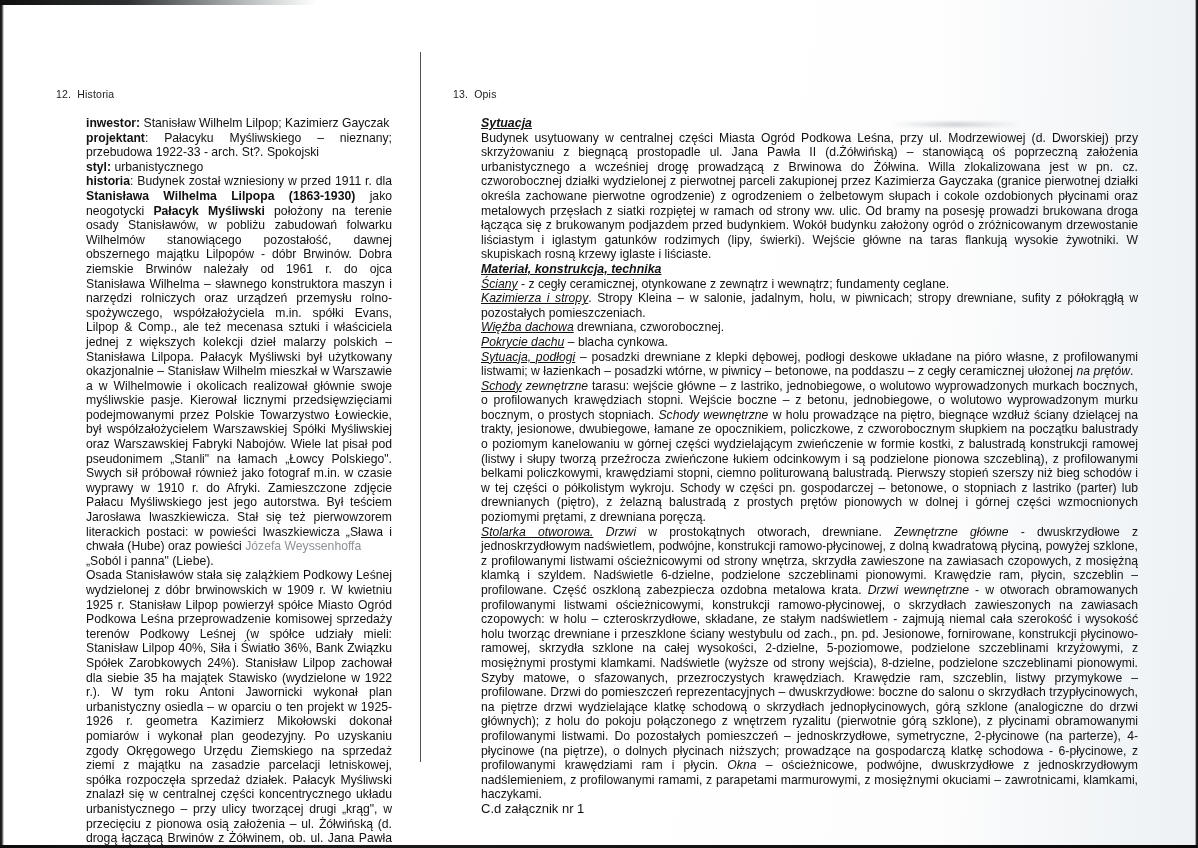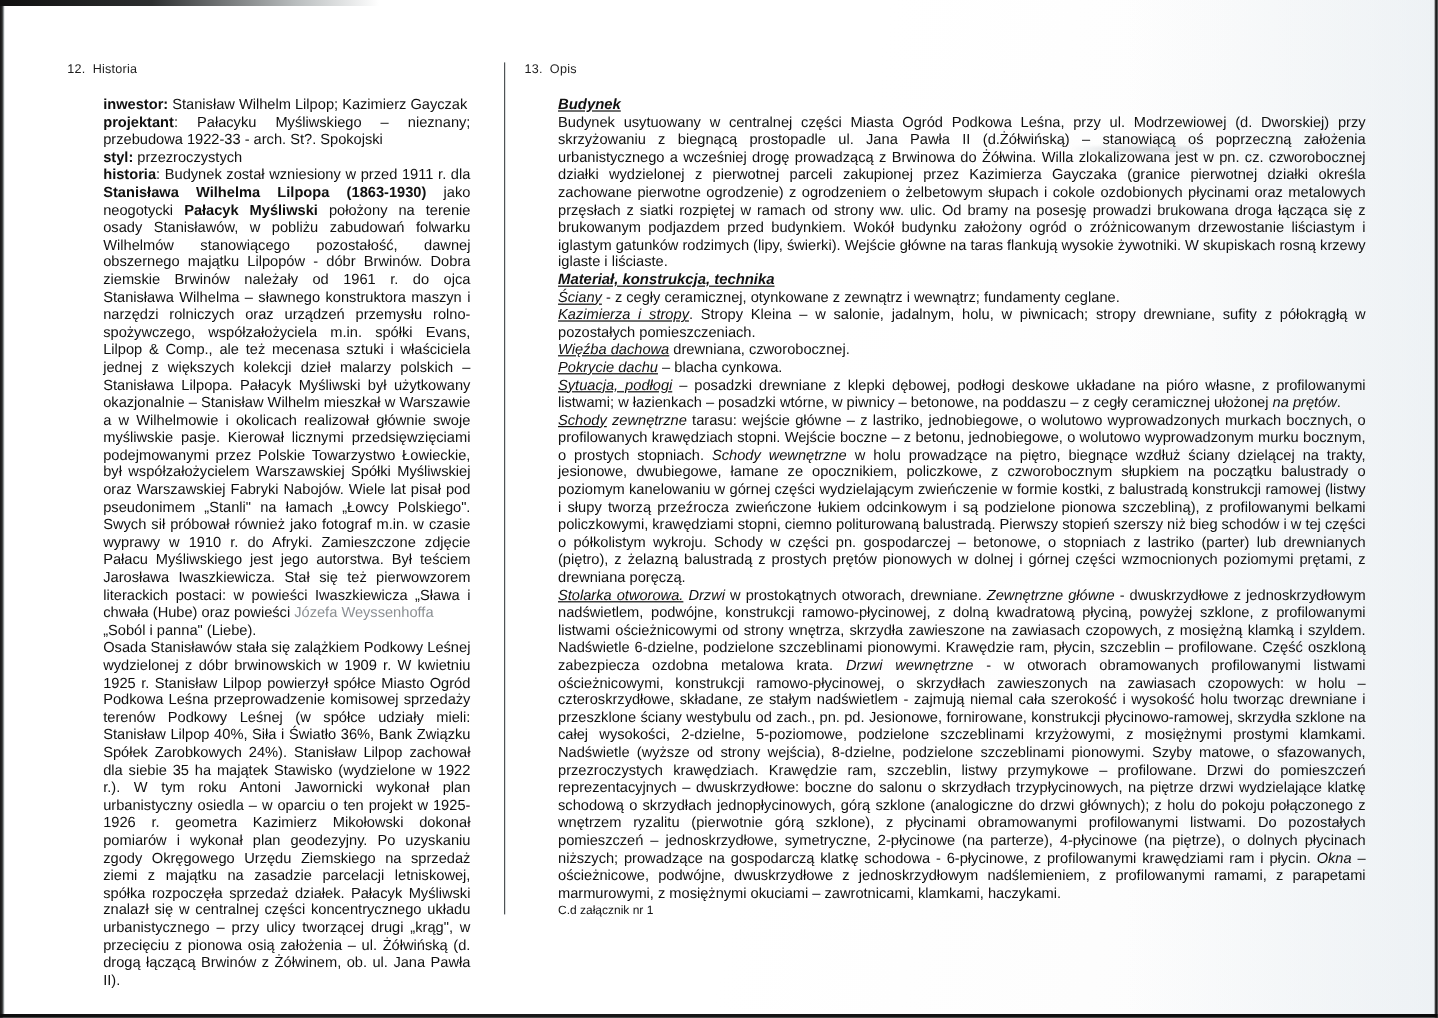--- a/index.html
+++ b/index.html
@@ -72,30 +72,31 @@
     top: 0;
   }
   #col-historia {
     left: 0;
     width: 352px;
   }
   #col-opis {
     left: 364px;
     width: 734px;
     border-left: 1.6px solid #4e5356;
-    padding-left: 16px;
+    padding-left: 32px;
     height: 710px;
     box-sizing: border-box;
   }
 
   .field-no {
     font-size: 10.5px;
     color: #1c1c1c;
     letter-spacing: 0.2px;
     margin-bottom: 4px;
+    margin-top: 36px;
   }
   .field-no .num { margin-right: 6px; }
 
   .body-text {
     font-size: 12.2px;
     line-height: 14.6px;
     color: #111111;
     text-align: justify;
     text-justify: inter-word;
     margin: 16px;
@@ -119,21 +120,21 @@
     color: #8c9094;
   }
   .cd-note {
     font-size: 12.2px;
     color: #111111;
     text-align: right;
     padding-right: 18px;
     margin-top: 2px;
   }
   .cd-note-left {
-    font-size: 10px;
+    font-size: 13px;
     color: #111111;
     text-align: left;
     margin-top: 0px;
   }
   .smudge {
     position: absolute;
     left: 470px;
     top: 70px;
     width: 130px;
     height: 5px;
@@ -157,40 +158,40 @@
 
     <div class="col" id="col-historia">
 
       <div class="field-no">
         <span class="num">12.</span><span>Historia</span>
       </div>
 
       <div class="body-text">
         <span class="b">inwestor:</span><span> Stanisław Wilhelm Lilpop; Kazimierz Gayczak</span><br>
         <span class="b">projektant</span><span>: Pałacyku Myśliwskiego – nieznany; przebudowa 1922-33 - arch. St?. Spokojski</span><br>
-        <span class="b">styl:</span><span> przezroczystych</span><br>
+        <span class="b">styl:</span><span> urbanistycznego</span><br>
         <span class="b">historia</span><span>: Budynek został wzniesiony w przed 1911 r. dla </span><span class="b">Stanisława Wilhelma Lilpopa (1863-1930)</span><span> jako neogotycki </span><span class="b">Pałacyk Myśliwski</span><span> położony na terenie osady Stanisławów, w pobliżu zabudowań folwarku Wilhelmów stanowiącego pozostałość, dawnej obszernego majątku Lilpopów - dóbr Brwinów. Dobra ziemskie Brwinów należały od 1961 r. do ojca Stanisława Wilhelma – sławnego konstruktora maszyn i narzędzi rolniczych oraz urządzeń przemysłu rolno-spożywczego, współzałożyciela m.in. spółki Evans, Lilpop &amp; Comp., ale też mecenasa sztuki i właściciela jednej z większych kolekcji dzieł malarzy polskich – Stanisława Lilpopa. Pałacyk Myśliwski był użytkowany okazjonalnie – Stanisław Wilhelm mieszkał w Warszawie a w Wilhelmowie i okolicach realizował głównie swoje myśliwskie pasje. Kierował licznymi przedsięwzięciami podejmowanymi przez Polskie Towarzystwo Łowieckie, był współzałożycielem Warszawskiej Spółki Myśliwskiej oraz Warszawskiej Fabryki Nabojów. Wiele lat pisał pod pseudonimem „Stanli" na łamach „Łowcy Polskiego". Swych sił próbował również jako fotograf m.in. w czasie wyprawy w 1910 r. do Afryki. Zamieszczone zdjęcie Pałacu Myśliwskiego jest jego autorstwa. Był teściem Jarosława Iwaszkiewicza. Stał się też pierwowzorem literackich postaci: w powieści Iwaszkiewicza „Sława i chwała (Hube) oraz powieści </span><span class="faded">Józefa Weyssenhoffa</span><br>
         <span>„Soból i panna" (Liebe).</span><br>
         <span>Osada Stanisławów stała się zalążkiem Podkowy Leśnej wydzielonej z dóbr brwinowskich w 1909 r. W kwietniu 1925 r. Stanisław Lilpop powierzył spółce Miasto Ogród Podkowa Leśna przeprowadzenie komisowej sprzedaży terenów Podkowy Leśnej (w spółce udziały mieli: Stanisław Lilpop 40%, Siła i Światło 36%, Bank Związku Spółek Zarobkowych 24%). Stanisław Lilpop zachował dla siebie 35 ha majątek Stawisko (wydzielone w 1922 r.). W tym roku Antoni Jawornicki wykonał plan urbanistyczny osiedla – w oparciu o ten projekt w 1925-1926 r. geometra Kazimierz Mikołowski dokonał pomiarów i wykonał plan geodezyjny. Po uzyskaniu zgody Okręgowego Urzędu Ziemskiego na sprzedaż ziemi z majątku na zasadzie parcelacji letniskowej, spółka rozpoczęła sprzedaż działek. Pałacyk Myśliwski znalazł się w centralnej części koncentrycznego układu urbanistycznego – przy ulicy tworzącej drugi „krąg", w przecięciu z pionowa osią założenia – ul. Żółwińską (d. drogą łączącą Brwinów z Żółwinem, ob. ul. Jana Pawła II).</span>
       </div>
 
     </div>
 
     <div class="col" id="col-opis">
 
       <div class="field-no">
         <span class="num">13.</span><span>Opis</span>
       </div>
 
       <div class="smudge"></div>
 
       <div class="body-text" style="padding-left:12px;">
 
         
-        <span class="sect-head">Budynek</span><br>
+        <span class="sect-head">Sytuacja</span><br>
         <span>Budynek usytuowany w centralnej części Miasta Ogród Podkowa Leśna, przy ul. Modrzewiowej (d. Dworskiej) przy skrzyżowaniu z biegnącą prostopadle ul. Jana Pawła II (d.Żółwińską) – stanowiącą oś poprzeczną założenia urbanistycznego a wcześniej drogę prowadzącą z Brwinowa do Żółwina. Willa zlokalizowana jest w pn. cz. czworobocznej działki wydzielonej z pierwotnej parceli zakupionej przez Kazimierza Gayczaka (granice pierwotnej działki określa zachowane pierwotne ogrodzenie) z ogrodzeniem o żelbetowym słupach i cokole ozdobionych płycinami oraz metalowych przęsłach z siatki rozpiętej w ramach od strony ww. ulic. Od bramy na posesję prowadzi brukowana droga łącząca się z brukowanym podjazdem przed budynkiem. Wokół budynku założony ogród o zróżnicowanym drzewostanie liściastym i iglastym gatunków rodzimych (lipy, świerki). Wejście główne na taras flankują wysokie żywotniki. W skupiskach rosną krzewy iglaste i liściaste.</span><br>
 
         
         <span class="sect-head">Materiał, konstrukcja, technika</span><br>
 
         <span class="sub-head">Ściany</span><span> - z cegły ceramicznej, otynkowane z zewnątrz i wewnątrz; fundamenty ceglane.</span><br>
 
         <span class="sub-head">Kazimierza i stropy</span><span>. Stropy Kleina – w salonie, jadalnym, holu, w piwnicach; stropy drewniane, sufity z półokrągłą w pozostałych pomieszczeniach.</span><br>
 
         <span class="sub-head">Więźba dachowa</span><span> drewniana, czworobocznej.</span><br>

